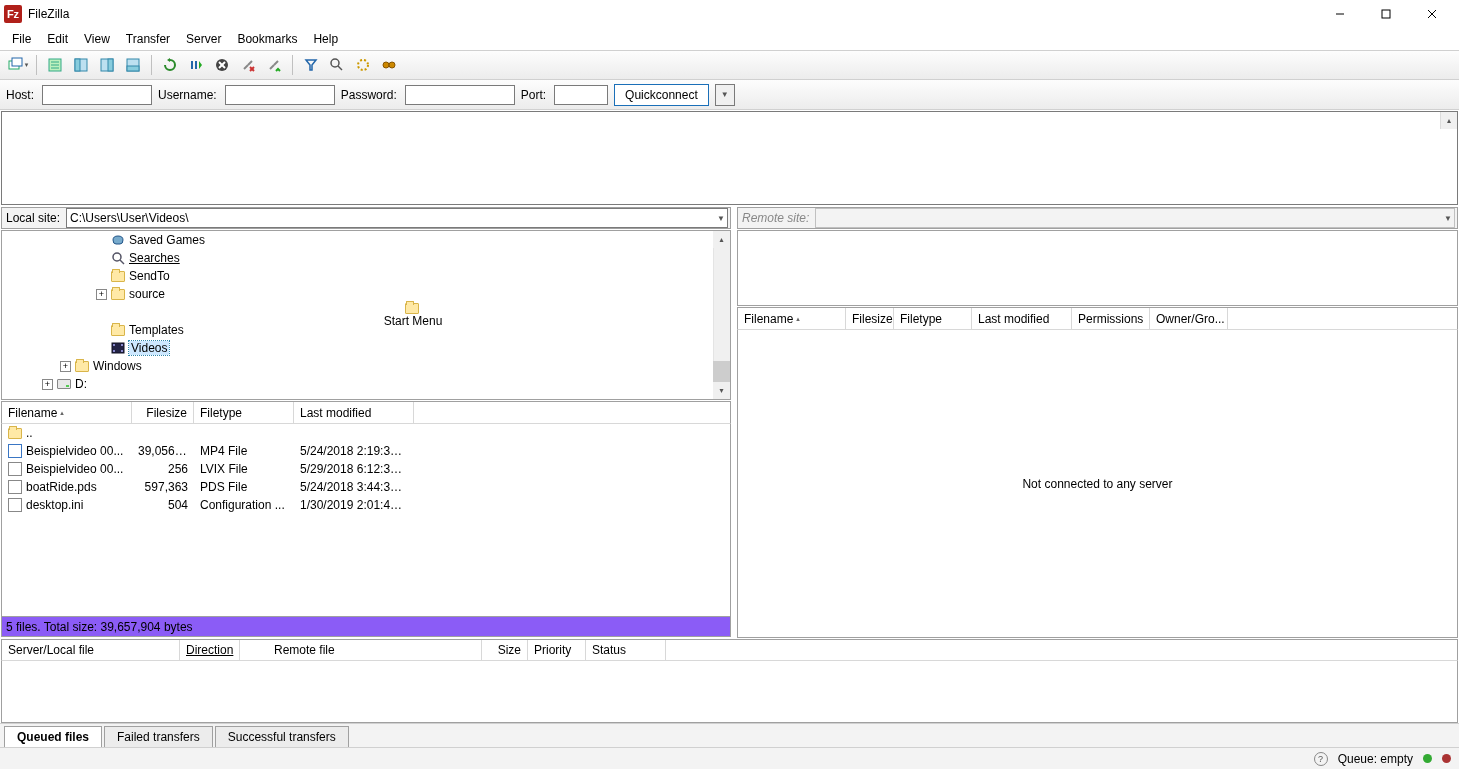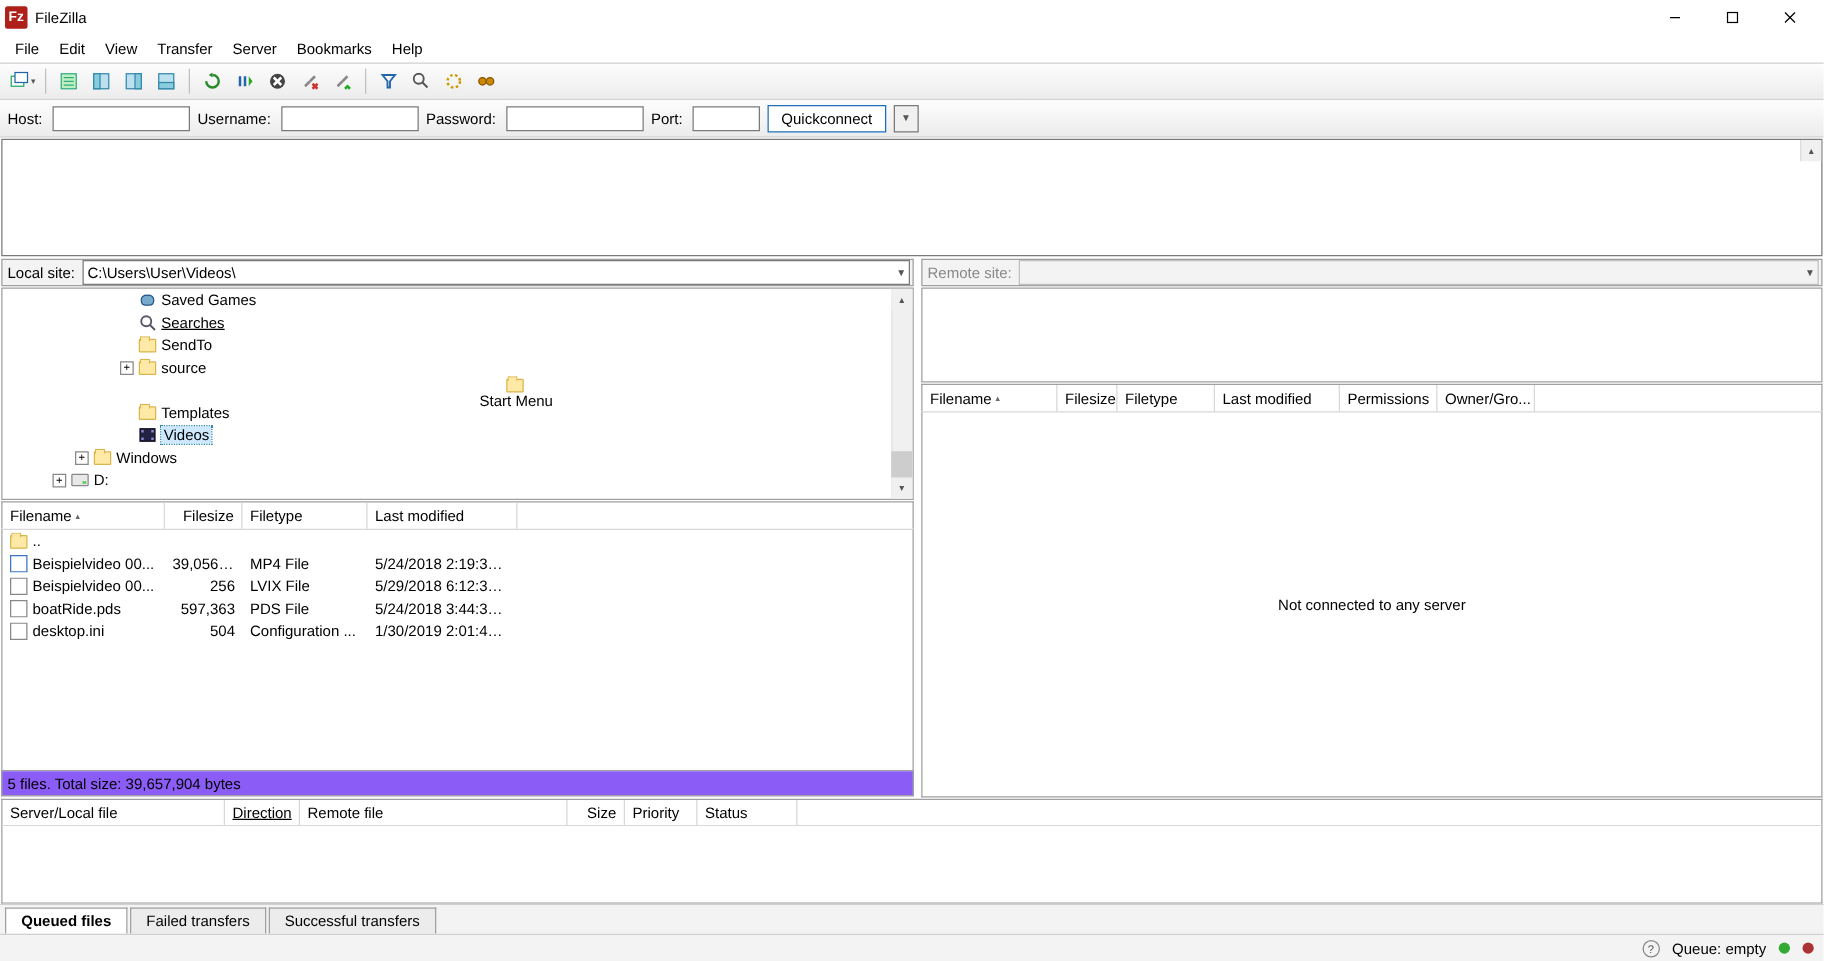--- a/index.html
+++ b/index.html
@@ -37,21 +37,21 @@
 
 .mainsplit { flex: 1; display: flex; min-height: 0; }
 .pane { display: flex; flex-direction: column; min-height: 0; }
 .pane.left { width: 732px; }
 .pane.right { flex: 1; }
 .splitter-v { width: 4px; background: #fff; cursor: col-resize; }
 
 
 .sitebar { height: 22px; display: flex; align-items: center; border: 1px solid #a0a0a0; margin: 1px; background: #f3f3f3; }
 .sitebar label { padding: 0 4px; color: #000; }
-.sitebar.disabled label { color: #888; }
+.sitebar.disabled label { color: #888; font-style: italic; }
 .sitebar .combo { flex: 1; height: 20px; border: 1px solid #7a7a7a; background: #fff; display: flex; align-items: center; padding: 0 3px; margin: 0 2px; position: relative; }
 .sitebar.disabled .combo { background: #f3f3f3; border-color:#c0c0c0; }
 .sitebar .combo .dd { position: absolute; right: 2px; font-size: 8px; color: #555; }
 
 
 .tree { flex: 1; border: 1px solid #a0a0a0; margin: 0 1px 1px 1px; background: #fff; overflow: auto; position: relative; min-height: 0; }
 .tree-row { display: flex; align-items: center; height: 18px; white-space: nowrap; }
 .tree-row .exp { width: 11px; height: 11px; border: 1px solid #888; display: flex; align-items: center; justify-content: center; font-size: 9px; line-height: 1; margin-right: 3px; background: #fff; color: #000; }
 .tree-row .noexp { width: 11px; margin-right: 3px; }
 .tree-row .icon { width: 16px; height: 14px; margin-right: 3px; display: flex; align-items: center; justify-content: center; }
@@ -111,21 +111,21 @@
 .rc-name { width: 108px; }
 .rc-size { width: 48px; }
 .rc-type { width: 78px; }
 .rc-mod  { width: 100px; }
 .rc-perm { width: 78px; }
 .rc-own  { width: 78px; }
 
 
 .qc-file { width: 178px; }
 .qc-dir  { width: 60px; text-decoration: underline; }
-.qc-rem  { width: 214px; }
+.qc-rem  { width: 214px; margin-left: 28px; }
 .qc-size { width: 46px; text-align:right; }
 .qc-pri  { width: 58px; }
 .qc-stat { width: 80px; }
 </style>
 </head>
 <body>
 
 <div class="titlebar">
   <div class="app-icon">Fz</div>
   <div class="title">FileZilla</div>

